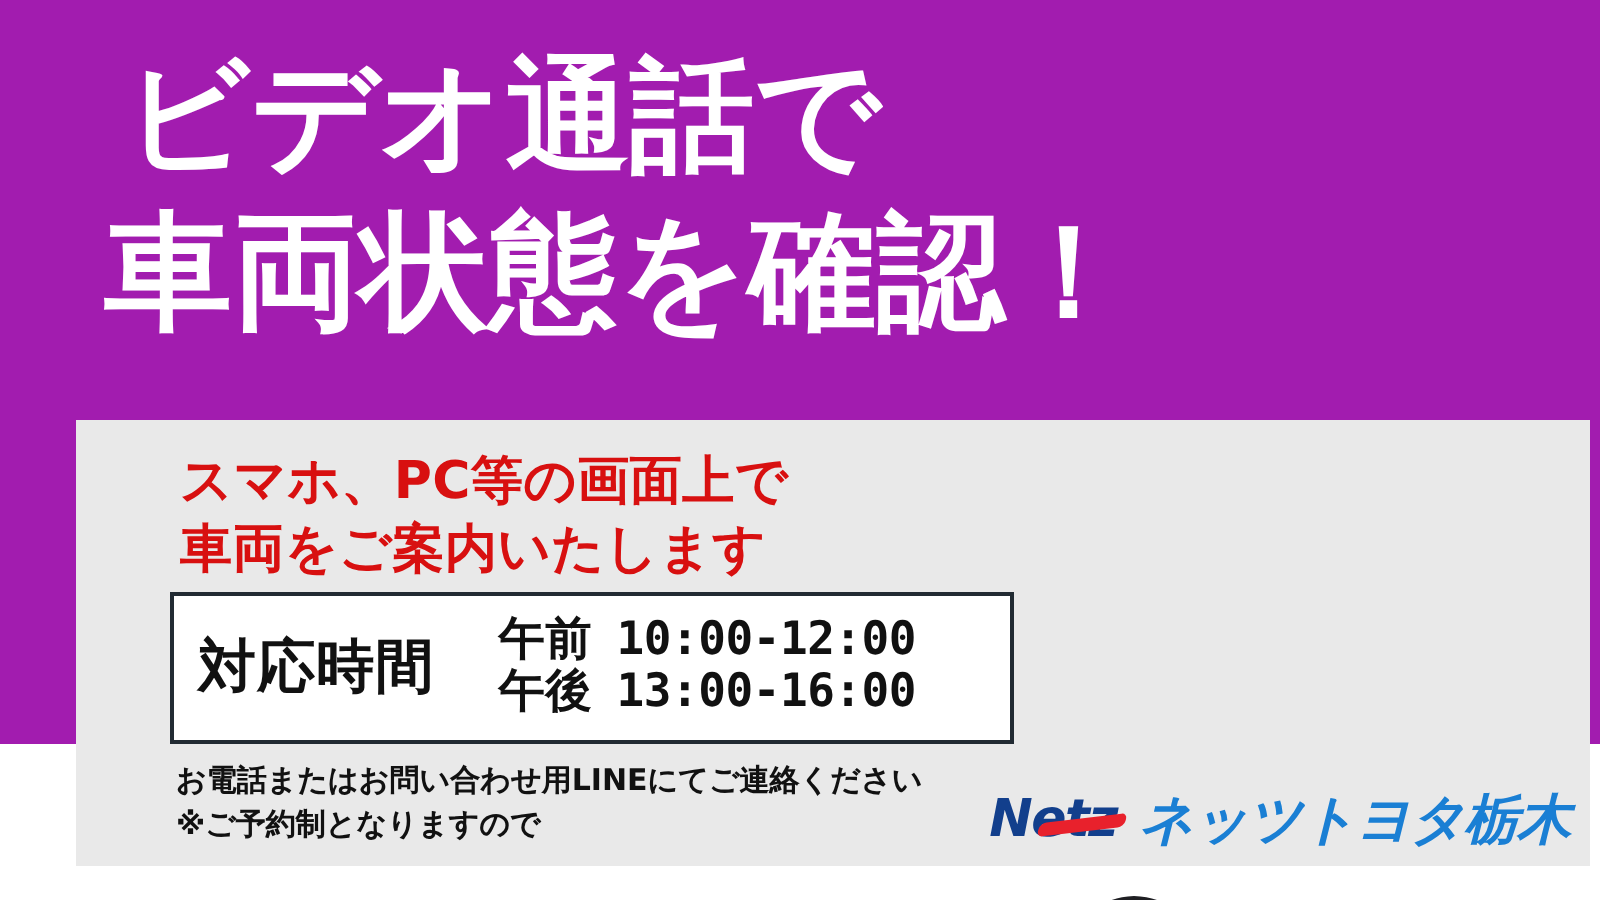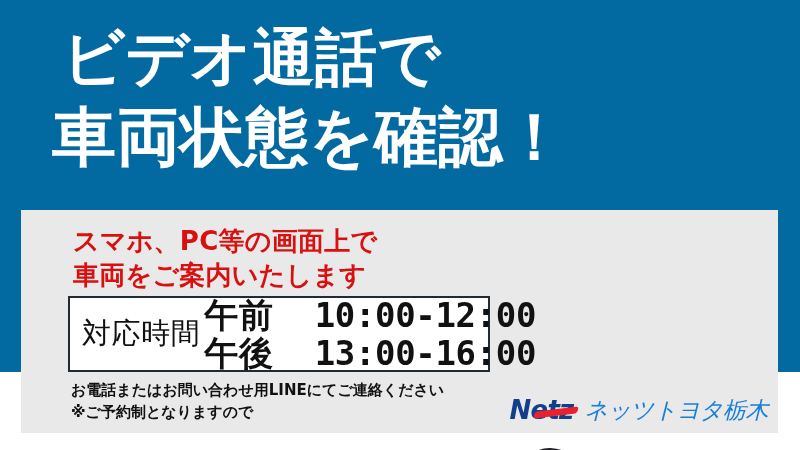--- a/index.html
+++ b/index.html
@@ -2,21 +2,21 @@
 <html><head>
 <meta charset="utf-8">
 <style>
   html,body{margin:0;padding:0;}
   body{
     width:800px;height:450px;overflow:hidden;
     font-family:"DejaVu Sans","Liberation Sans",sans-serif;
   }
   #banner{
     position:relative;width:800px;height:372px;
-    background:#0369a1;
+    background:#a21caf;
     box-sizing:border-box;
   }
 
   
   .headline{
     position:absolute;left:0;top:26px;width:800px;
     text-align:left;
     color:#ffffff;
     font-weight:bold;
     line-height:1.02;
@@ -29,21 +29,21 @@
   }
   .headline .l2{
     display:block;
     margin-left:52px;
     margin-top:16px;
     font-size:64px;
   }
 
   
   .panel{
-    position:absolute;left:21px;top:210px;
+    position:absolute;left:38px;top:210px;
     width:757px;height:223px;
     background:#e9e9e9;
     box-sizing:border-box;
   }
 
   
   .lead{
     position:absolute;left:52px;top:14px;
     color:#d81010;
     font-weight:bold;
@@ -57,36 +57,36 @@
   
   .hours-box{
     position:absolute;left:47px;top:86px;
     width:422px;height:76px;
     background:#ffffff;
     border:2px solid #222b33;
     box-sizing:border-box;
     display:flex;align-items:center;
   }
   .hours-label{
-    font-size:29px;font-weight:normal;color:#111111;
-    margin-left:12px;margin-right:4px;
+    font-size:29px;font-weight:bold;color:#111111;
+    margin-left:12px;margin-right:32px;
     letter-spacing:0.02em;
     white-space:nowrap;
   }
   .hours-rows{
     display:flex;flex-direction:column;justify-content:center;
     line-height:1.12;
   }
   .hours-row{
-    font-size:34px;font-weight:bold;color:#111111;
+    font-size:23px;font-weight:bold;color:#111111;
     white-space:nowrap;
     display:flex;align-items:baseline;
   }
   .hours-row .per{margin-right:12px;letter-spacing:0.02em;}
-  .hours-row .tm{font-family:"DejaVu Sans Mono","Liberation Mono",monospace;letter-spacing:-0.01em;margin-left:29px;}
+  .hours-row .tm{font-family:"DejaVu Sans Mono","Liberation Mono",monospace;letter-spacing:-0.01em;}
 
   
   .note{
     position:absolute;left:50px;top:170px;
     color:#111111;font-weight:bold;
     font-size:15px;line-height:1.45;
     white-space:nowrap;
   }
   .note span{display:block;}
 
@@ -104,21 +104,21 @@
     margin-right:9px;
     padding:0 2px;
   }
   .logo-netz .swoosh{
     position:absolute;left:40%;top:48%;width:62%;height:7px;
     background:#e8212c;
     transform:skewX(-22deg) rotate(-7deg);
     border-radius:3px;
   }
   .logo-name{
-    font-size:23px;font-weight:normal;font-style:italic;
+    font-size:27px;font-weight:bold;font-style:italic;
     color:#1a7fd4;
     letter-spacing:-0.02em;
     white-space:nowrap;
   }
 
   
   .illus{
     position:absolute;left:488px;top:232px;
     width:290px;height:152px;
     overflow:hidden;

